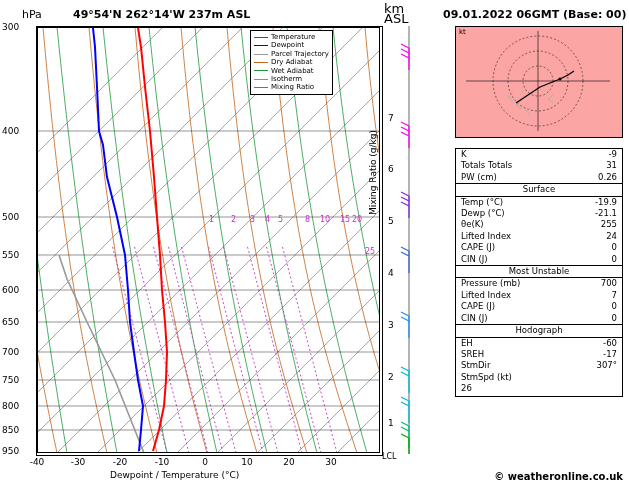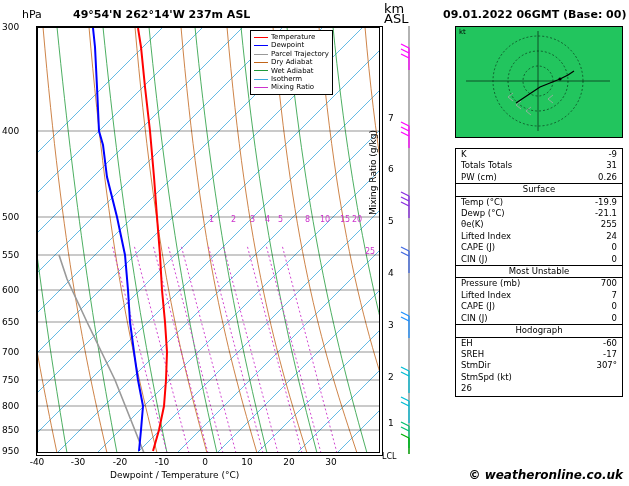--- a/index.html
+++ b/index.html
@@ -13,38 +13,38 @@
   #skewt svg{display:block;}
 
   #hpa{left:22px;top:8px;font-size:11px;}
   #title{left:58px;top:8px;font-size:11px;font-weight:bold;margin-left:15px;}
   #kmasl{left:384px;top:4px;font-size:13px;line-height:10px;text-align:left;}
   #date{left:443px;top:8px;font-size:11px;font-weight:bold;}
 
   .ytick{font-size:9px;text-align:left;width:30px;}
   .xtick{font-size:9px;text-align:center;width:30px;}
   #xaxislabel{left:110px;top:470px;font-size:9px;}
-  #credit{right:6px;bottom:4px;font-size:12px;font-weight:bold;font-style:italic;}
+  #credit{right:6px;bottom:4px;font-size:10px;font-weight:bold;}
 
   
   #legend{left:250px;top:30px;border:1px solid #000;background:#fff;padding:2px 3px;font-size:7px;line-height:8.4px;}
   #legend div{display:flex;align-items:center;gap:3px;white-space:nowrap;}
   #legend i{display:inline-block;width:14px;height:0;border-top-width:1.4px;border-top-style:solid;}
 
   
   #barbcol{left:382px;top:26px;width:55px;height:428px;}
 
   
   .kmlab{font-size:9px;}
 
   
   #mrlabel{left:368px;top:215px;transform:rotate(-90deg);transform-origin:left top;font-size:9px;color:#000;}
 
   
-  #hodo{left:455px;top:26px;width:166px;height:110px;border:1px solid #000;background:#22c55e;}
+  #hodo{left:455px;top:26px;width:166px;height:110px;border:1px solid #000;background:#fca5a5;}
   #hodo .kt{position:absolute;left:3px;top:1px;font-size:7px;}
 
   
   #tbl{left:455px;top:148px;width:166px;border:1px solid #000;background:#fff;font-size:8.5px;}
   #tbl .row{display:flex;justify-content:space-between;padding:0 5px;line-height:11.4px;}
   #tbl .hdr{text-align:center;display:block;line-height:11.4px;border-top:1px solid #000;border-bottom:1px solid #000;}
 </style>
 </head>
 <body>
 

